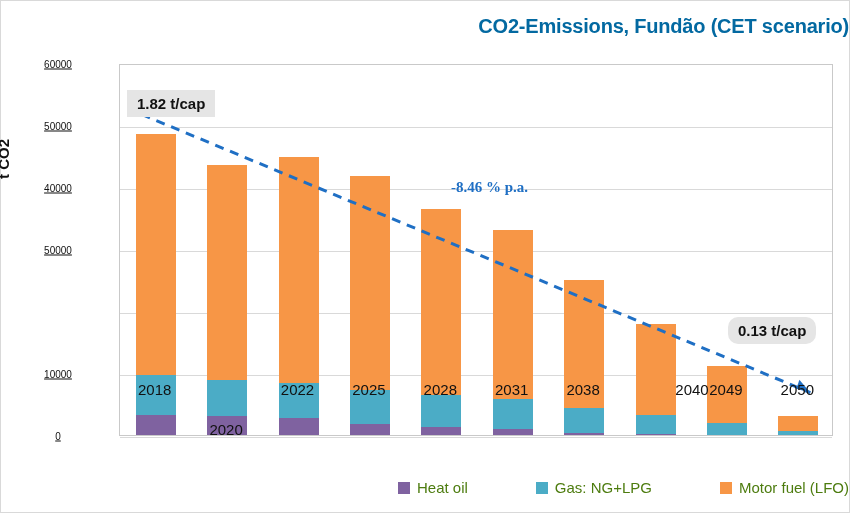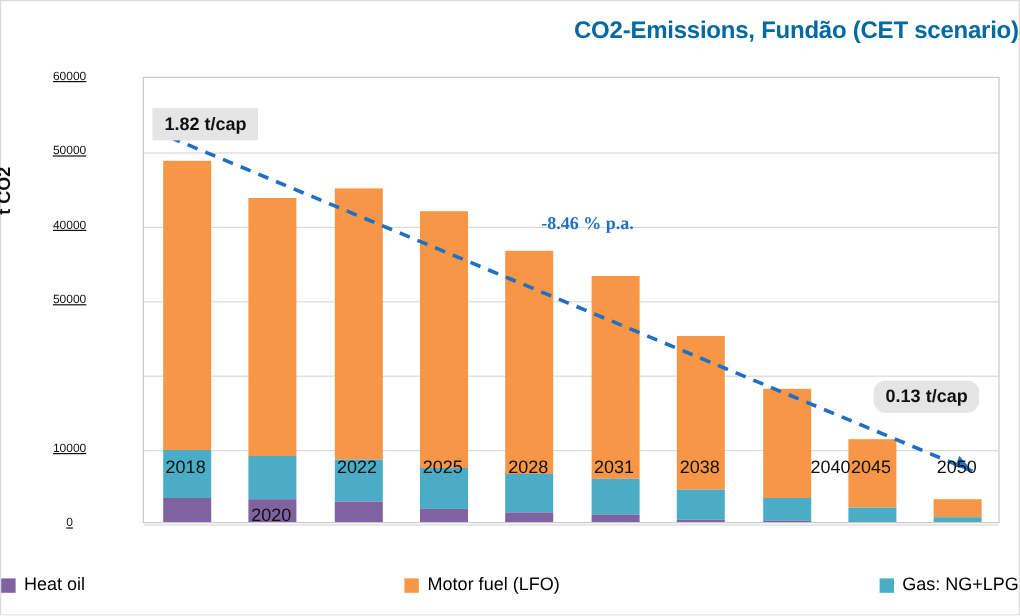--- a/index.html
+++ b/index.html
@@ -83,23 +83,23 @@
     position:absolute;
     font-size:15px;font-weight:bold;
     color:#1F6FC4;
     white-space:nowrap;
   }
   
   #legend{
     position:absolute;
     left:0;right:0;top:478px;
     display:flex;
-    justify-content:space-between;
+    justify-content:flex-end;
     gap:68px;
-    font-size:15px;color:#000000;
+    font-size:15px;color:#4d7c0f;
   }
   .legend-item{display:flex;align-items:center;gap:7px;}
   .swatch{width:12px;height:12px;display:inline-block;}
 </style>
 </head>
 <body>
 
 <div id="frame">
 
   <div id="chart-title">CO2-Emissions, Fundão (CET scenario)</div>
@@ -182,38 +182,38 @@
 
   <div id="xticks">
       <div class="xtick" style="left: 153.7px;">2018</div>
       <div class="xtick" style="left: 225.1px; margin-top: 40px;">2020</div>
       <div class="xtick" style="left: 296.5px;">2022</div>
       <div class="xtick" style="left: 367.9px;">2025</div>
       <div class="xtick" style="left: 439.3px;">2028</div>
       <div class="xtick" style="left: 510.7px;">2031</div>
       <div class="xtick" style="left: 582.1px;">2038</div>
       <div class="xtick" style="left: 691px;">2040</div>
-      <div class="xtick" style="left: 724.9px;">2045</div>
+      <div class="xtick" style="left: 724.9px;">2049</div>
       <div class="xtick" style="left: 796.3px;">2050</div>
     </div>
 
   <div class="callout" id="callout-start" style="left: 126px; top: 89px;">1.82 t/cap</div>
 
   <div id="rate-label" style="left: 450px; top: 178px; font-family: Liberation Serif, serif;">-8.46 % p.a.</div>
 
   <div class="callout" id="callout-end" style="left: 727px; top: 316px; border-radius: 10px;">0.13 t/cap</div>
 
   <div id="legend">
       <div class="legend-item">
         <span class="swatch" style="background: rgb(127, 98, 160);"></span>
         <span>Heat oil</span>
       </div>
       <div class="legend-item">
+        <span class="swatch" style="background: rgb(75, 172, 198);"></span>
+        <span>Gas: NG+LPG</span>
+      </div>
+      <div class="legend-item">
         <span class="swatch" style="background: rgb(247, 150, 70);"></span>
         <span>Motor fuel (LFO)</span>
       </div>
-      <div class="legend-item">
-        <span class="swatch" style="background: rgb(75, 172, 198);"></span>
-        <span>Gas: NG+LPG</span>
-      </div>
     </div>
 
 </div>
 
 </body></html>

